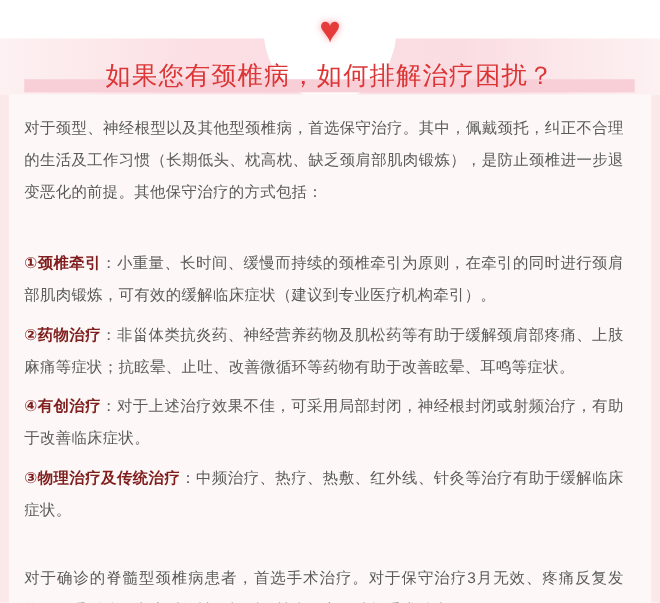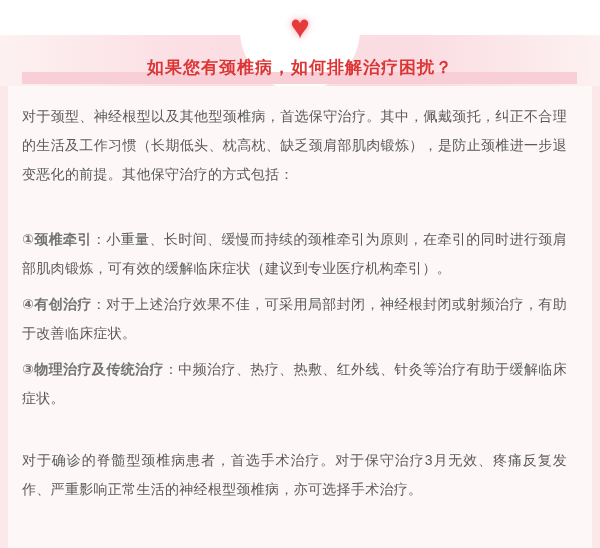--- a/index.html
+++ b/index.html
@@ -68,22 +68,22 @@
     right: 23px;
     top: 15px;
     height: 12px;
     background: #f8cfd7;
     z-index: 0;
   }
   .title-text {
     position: relative;
     z-index: 1;
     display: inline-block;
-    font-size: 17px;
-    font-weight: bold;
+    font-size: 23px;
+    font-weight: normal;
     letter-spacing: 1px;
     color: #dc3535;
     line-height: 22px;
   }
 
   
   .main {
     height: 462px;
     background: #fbe8e8;
     position: relative;
@@ -101,21 +101,21 @@
 
   .body-text {
     font-size: 14px;
     line-height: 29px;
     color: #5a5a5a;
     text-align: justify;
     letter-spacing: 0.3px;
   }
   .intro { margin-bottom: 36px; }
   .item  { margin-bottom: 7px; }
-  .item .item-label { font-weight: bold; color: #737373; }
+  .item .item-label { font-weight: bold; color: #7f1d1d; }
   .outro { margin-top: 33px; }
 </style>
 </head>
 <body>
 
 <div class="top-strip"></div>
 
 <div class="header-band">
   <div class="heart-notch"></div>
   <div class="title-wrap">
@@ -126,20 +126,21 @@
 
 <div class="heart">♥</div>
 
 <div class="main">
   <div class="card">
 
     <p class="body-text intro">对于颈型、神经根型以及其他型颈椎病，首选保守治疗。其中，佩戴颈托，纠正不合理的生活及工作习惯（长期低头、枕高枕、缺乏颈肩部肌肉锻炼），是防止颈椎进一步退变恶化的前提。其他保守治疗的方式包括：</p>
 
     <p class="body-text item"><span class="item-label">①颈椎牵引</span><span>：小重量、长时间、缓慢而持续的颈椎牵引为原则，在牵引的同时进行颈肩部肌肉锻炼，可有效的缓解临床症状（建议到专业医疗机构牵引）。</span></p>
 
+    <p class="body-text item"><span class="item-label">②药物治疗</span><span>：非甾体类抗炎药、神经营养药物及肌松药等有助于缓解颈肩部疼痛、上肢麻痛等症状；抗眩晕、止吐、改善微循环等药物有助于改善眩晕、耳鸣等症状。</span></p>
 
     <p class="body-text item"><span class="item-label">④有创治疗</span><span>：对于上述治疗效果不佳，可采用局部封闭，神经根封闭或射频治疗，有助于改善临床症状。</span></p>
 
     <p class="body-text item"><span class="item-label">③物理治疗及传统治疗</span><span>：中频治疗、热疗、热敷、红外线、针灸等治疗有助于缓解临床症状。</span></p>
 
     <p class="body-text outro">对于确诊的脊髓型颈椎病患者，首选手术治疗。对于保守治疗3月无效、疼痛反复发作、严重影响正常生活的神经根型颈椎病，亦可选择手术治疗。</p>
 
   </div>
 </div>
 

